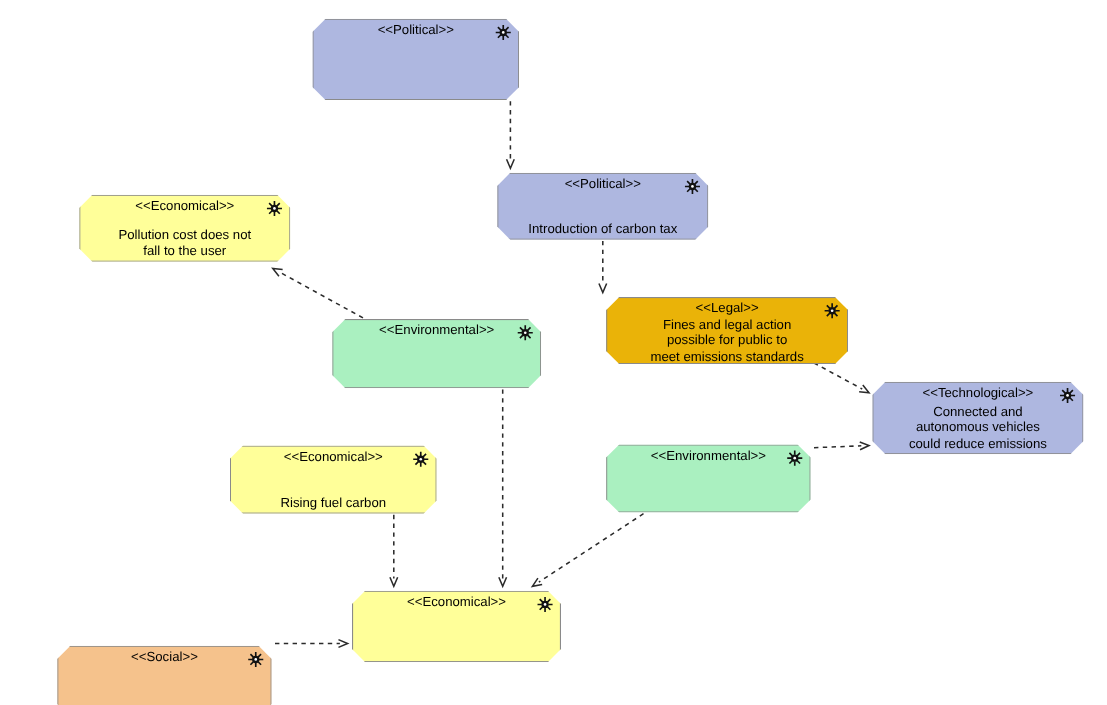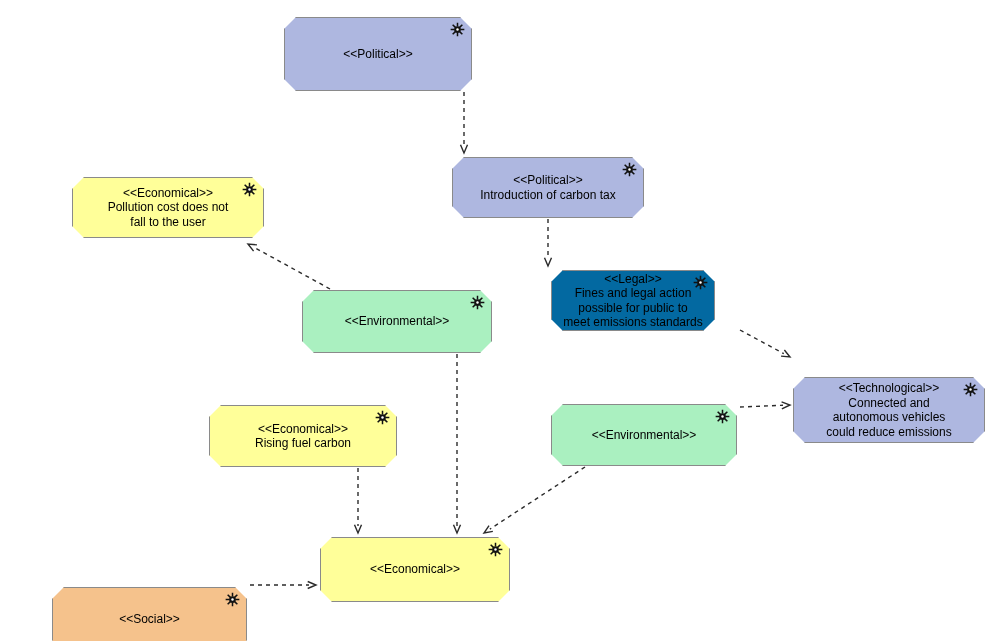--- a/index.html
+++ b/index.html
@@ -31,21 +31,21 @@
     position: absolute;
     box-sizing: border-box;
     border: 1px solid #8a8a8a;
     clip-path: polygon(
       12px 0, calc(100% - 12px) 0, 100% 12px,
       100% calc(100% - 12px), calc(100% - 12px) 100%,
       12px 100%, 0 calc(100% - 12px), 0 12px);
     display: flex;
     flex-direction: column;
     align-items: center;
-    justify-content: center;
+    justify-content: space-between;
     text-align: center;
     color: #000000;
     font-size: 12px;
     line-height: 14.5px;
     padding: 2px 10px;
   }
   .node .stereotype {
     display: block;
     white-space: nowrap;
   }
@@ -170,41 +170,41 @@
               <line x1="4.80" y1="8.00" x2="0.70" y2="8.00"></line>
               <line x1="5.74" y1="5.74" x2="2.84" y2="2.84"></line>
               <line x1="8.00" y1="4.80" x2="8.00" y2="0.70"></line>
               <line x1="10.26" y1="5.74" x2="13.16" y2="2.84"></line>
             </g>
             <circle cx="8" cy="8" r="3.6" fill="#111111"></circle>
             <circle cx="8" cy="8" r="1.3" fill="#ffffff"></circle>
           </svg></span>
         <span class="stereotype">&lt;&lt;Environmental&gt;&gt;</span>
       </div>
-      <div class="node" style="left: 551px; top: 270px; width: 164px; height: 61px; background: #0369a1;">
+      <div class="node" style="left: 551px; top: 270px; width: 220px; height: 61px; background: #eab308;">
         <span class="node-icon"><svg viewBox="0 0 16 16" width="15" height="15">
             <g stroke="#111111" stroke-width="1.6" stroke-linecap="butt">
               <line x1="11.20" y1="8.00" x2="15.30" y2="8.00"></line>
               <line x1="10.26" y1="10.26" x2="13.16" y2="13.16"></line>
               <line x1="8.00" y1="11.20" x2="8.00" y2="15.30"></line>
               <line x1="5.74" y1="10.26" x2="2.84" y2="13.16"></line>
               <line x1="4.80" y1="8.00" x2="0.70" y2="8.00"></line>
               <line x1="5.74" y1="5.74" x2="2.84" y2="2.84"></line>
               <line x1="8.00" y1="4.80" x2="8.00" y2="0.70"></line>
               <line x1="10.26" y1="5.74" x2="13.16" y2="2.84"></line>
             </g>
             <circle cx="8" cy="8" r="3.6" fill="#111111"></circle>
             <circle cx="8" cy="8" r="1.3" fill="#ffffff"></circle>
           </svg></span>
         <span class="stereotype">&lt;&lt;Legal&gt;&gt;</span>
         <span class="label">Fines and legal action
 possible for public to
 meet emissions standards</span>
       </div>
-      <div class="node" style="left: 793px; top: 347px; width: 192px; height: 66px; background: rgb(174, 183, 224); margin-top: 30px;">
+      <div class="node" style="left: 793px; top: 347px; width: 192px; height: 66px; background: rgb(174, 183, 224);">
         <span class="node-icon"><svg viewBox="0 0 16 16" width="15" height="15">
             <g stroke="#111111" stroke-width="1.6" stroke-linecap="butt">
               <line x1="11.20" y1="8.00" x2="15.30" y2="8.00"></line>
               <line x1="10.26" y1="10.26" x2="13.16" y2="13.16"></line>
               <line x1="8.00" y1="11.20" x2="8.00" y2="15.30"></line>
               <line x1="5.74" y1="10.26" x2="2.84" y2="13.16"></line>
               <line x1="4.80" y1="8.00" x2="0.70" y2="8.00"></line>
               <line x1="5.74" y1="5.74" x2="2.84" y2="2.84"></line>
               <line x1="8.00" y1="4.80" x2="8.00" y2="0.70"></line>
               <line x1="10.26" y1="5.74" x2="13.16" y2="2.84"></line>

